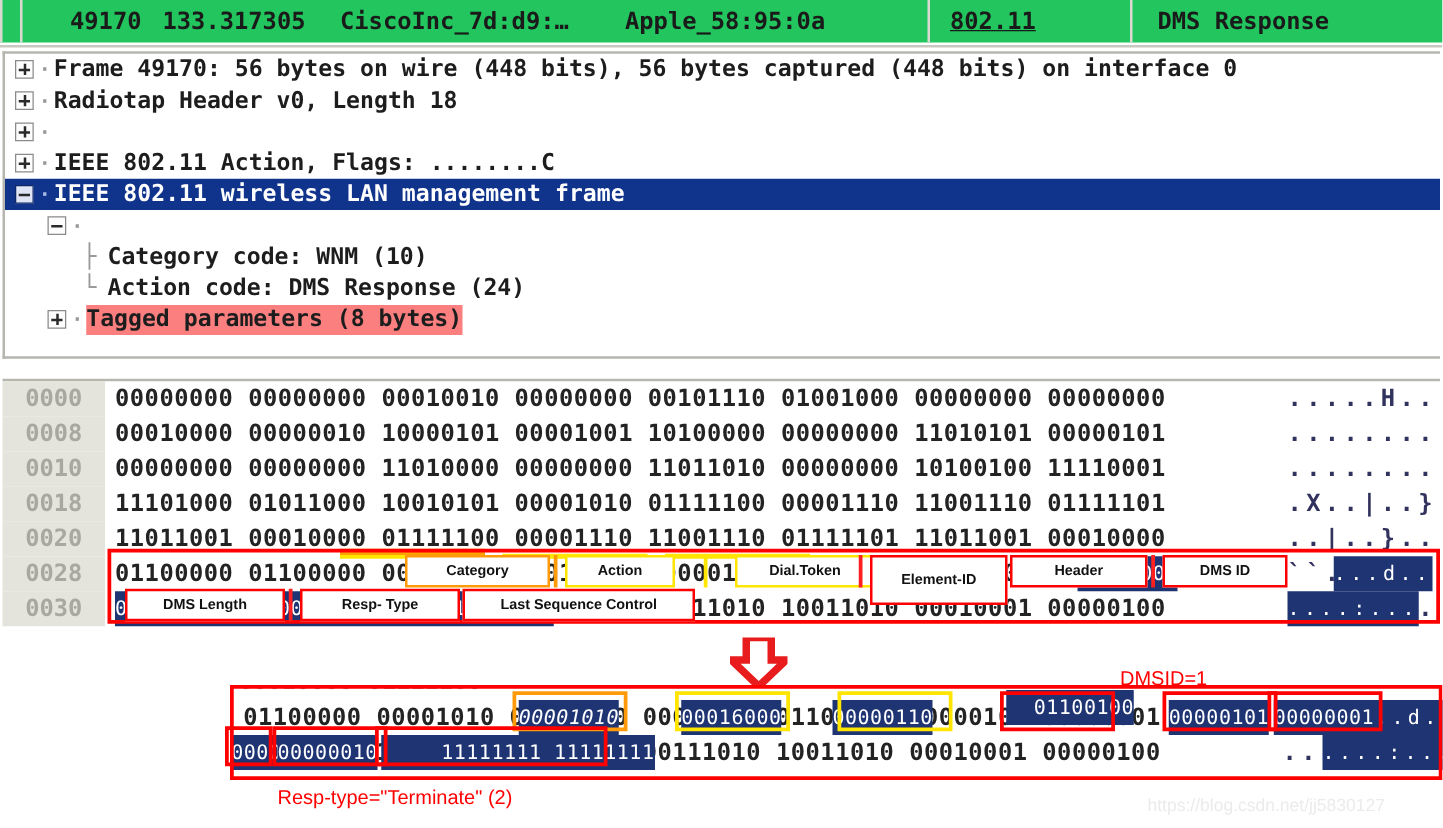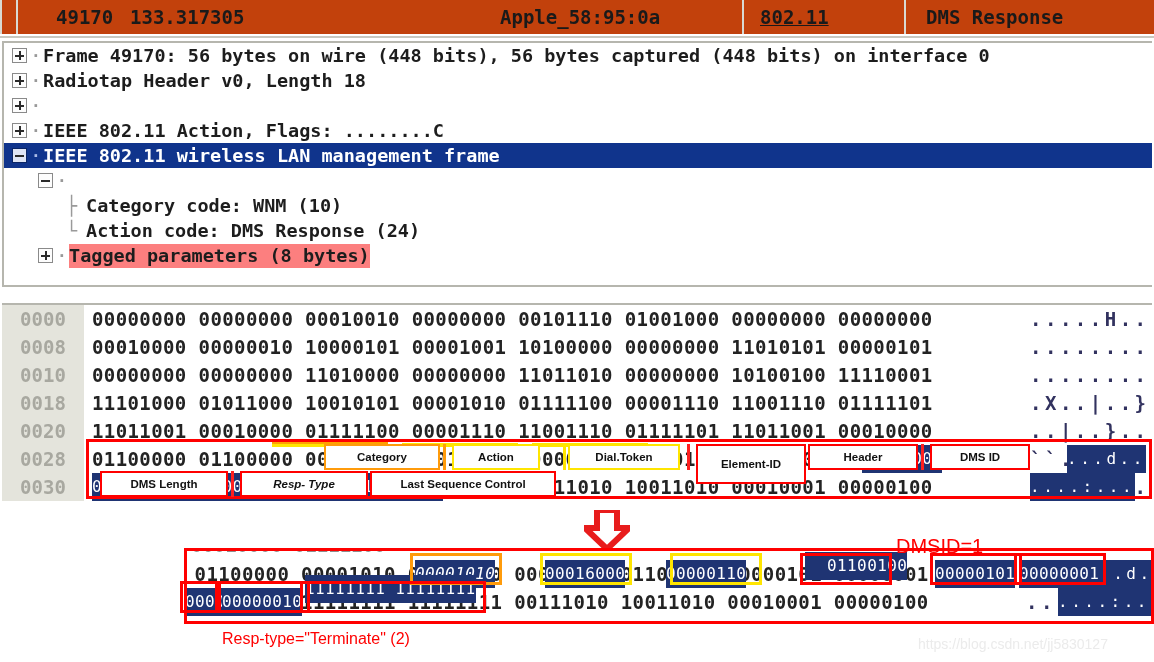--- a/index.html
+++ b/index.html
@@ -27,21 +27,21 @@
   #packet-list .plrow {
     position: absolute;
     left: 0; top: 0;
     width: 1154px; height: 34px;
     display: flex;
     align-items: center;
     font-family: "DejaVu Sans Mono", "Liberation Mono", monospace;
     font-size: 19px;
     font-weight: bold;
     color: #1a1a1a;
-    background: #c2410c;
+    background: #22c55e;
     white-space: pre;
   }
   #packet-list .sep {
     position: absolute;
     top: 0; width: 2px; height: 34px;
     background: #d9d9d2;
   }
   .pl-cell { position: absolute; white-space: pre; }
 
   
@@ -264,21 +264,21 @@
   }
 
   
   .caption {
     position: absolute;
     font-family: "Liberation Sans", sans-serif;
     color: #ff0000;
     z-index: 20;
     white-space: nowrap;
   }
-  #dmsid-caption { left: 896px; top: 535px; font-size: 20px; }
+  #dmsid-caption { left: 896px; top: 535px; font-size: 16px; }
   #resp-caption { left: 222px; top: 630px; font-size: 16px; }
 
   #watermark {
     position: absolute;
     left: 918px; top: 636px;
     font-family: "Liberation Sans", sans-serif;
     font-size: 14px;
     color: #ebebeb;
     z-index: 3;
     white-space: nowrap;
@@ -291,20 +291,21 @@
     z-index: 9;
   }
 </style>
 </head>
 <body>
 
 <div id="packet-list">
   <div class="plrow">
     <span class="pl-cell" style="left:56px;">49170</span>
     <span class="pl-cell" style="left:130px;">133.317305</span>
+    <span class="pl-cell" style="left:272px;">CiscoInc_7d:d9:…</span>
     <span class="pl-cell" style="left:500px;">Apple_58:95:0a</span>
     <span class="pl-cell" style="left:760px;text-decoration:underline;">802.11</span>
     <span class="pl-cell" style="left:926px;">DMS Response</span>
   </div>
   <div class="sep" style="left:0px;"></div>
   <div class="sep" style="left:16px;"></div>
   <div class="sep" style="left:742px;"></div>
   <div class="sep" style="left:904px;"></div>
 </div>
 
@@ -343,30 +344,30 @@
   <div class="hl-yellow" style="left:530px; top:138px; width:116px; height:4px;"></div>
   <div class="hl-orange" style="left:270px; top:134px; width:116px; height:5px;"></div>
 </div>
 
 <div class="frame-red" style="left:86px; top:439px; width:1066px; height:60px;"></div>
 
 <div class="anno orange" style="left:324px; top:444px; width:116px; height:26px;">Category</div>
 <div class="tab-sep orange" style="left:443px; top:444px; height:26px;"></div>
 <div class="anno yellow" style="left:452px; top:444px; width:88px; height:26px;">Action</div>
 <div class="tab-sep yellow" style="left:563px; top:444px; height:26px;"></div>
-<div class="anno yellow" style="left:568px; top:444px; width:112px; height:26px;">Dial.Token</div>
+<div class="anno yellow" style="left:588px; top:444px; width:112px; height:26px;">Dial.Token</div>
 <div class="tab-sep red" style="left:687px; top:444px; height:26px;"></div>
 <div class="anno" style="left:696px; top:444px; width:110px; height:40px;">Element-ID</div>
 <div class="anno" style="left:808px; top:444px; width:110px; height:26px;">Header</div>
 <div class="tab-sep red" style="left:921px; top:444px; height:26px;"></div>
 <div class="anno" style="left:930px; top:444px; width:100px; height:26px;">DMS ID</div>
 
 <div class="anno" style="left:100px; top:471px; width:128px; height:26px;">DMS Length</div>
 <div class="tab-sep red" style="left:231px; top:471px; height:26px;"></div>
-<div class="anno" style="left:240px; top:471px; width:128px; height:26px;font-style:italic;">Resp- Type</div>
+<div class="anno" style="left:240px; top:471px; width:128px; height:26px;">Resp- Type</div>
 <div class="anno" style="left:370px; top:471px; width:186px; height:26px;">Last Sequence Control</div>
 
 <div id="down-arrow">
   <svg viewBox="0 0 46 40" width="46" height="40" aria-hidden="true">
     <polygon points="13,0 33,0 33,18 45,18 23,39 1,18 13,18" fill="#ffffff" stroke="#e81c1c" stroke-width="6" stroke-linejoin="miter"></polygon>
   </svg>
 </div>
 
 <div id="bottom-panel">
 
@@ -382,21 +383,21 @@
 <div class="navy" style="left:415px; top:560px; z-index:16;font-style:italic;">00001010</div>
 <div class="navy" style="left:545px; top:560px; z-index:16;">00016000</div>
 <div class="navy" style="left:666px; top:560px; z-index:16;">00000110</div>
 <div class="navy" style="left:805px; top:552px; z-index:16;padding-left:22px;">01100100</div>
 <div class="navy" style="left:935px; top:560px; z-index:16;">00000101</div>
 <div class="navy" style="left:1019px; top:560px; z-index:16; width:82px;">00000001</div>
 <div class="navy-ascii" style="left:1100px; top:560px; z-index:16;">..d..</div>
 
 <div class="navy" style="left:185px; top:588px; z-index:16;">00000011</div>
 <div class="navy" style="left:222px; top:588px; z-index:16;">00000010</div>
-<div class="navy" style="left:305px; top:575px; z-index:16;">11111111 11111111</div>
+<div class="navy" style="left:305px; top:588px; z-index:16;padding-left:48px;">11111111 11111111</div>
 <div class="navy-ascii" style="left:1058px; top:588px; z-index:16;">....:...</div>
 
 <div class="outline o" style="left:410px; top:553px; width:92px; height:32px; z-index:17;"></div>
 <div class="outline y" style="left:540px; top:553px; width:92px; height:32px; z-index:17;"></div>
 <div class="outline y" style="left:670px; top:553px; width:92px; height:32px; z-index:17;"></div>
 <div class="outline" style="left:800px; top:553px; width:92px; height:32px; z-index:17;"></div>
 <div class="outline" style="left:930px; top:553px; width:92px; height:32px; z-index:17;"></div>
 <div class="outline" style="left:1014px; top:553px; width:92px; height:32px; z-index:18;"></div>
 <div class="outline" style="left:180px; top:581px; width:38px; height:32px; z-index:17;"></div>
 <div class="outline" style="left:218px; top:581px; width:92px; height:32px; z-index:17;"></div>

